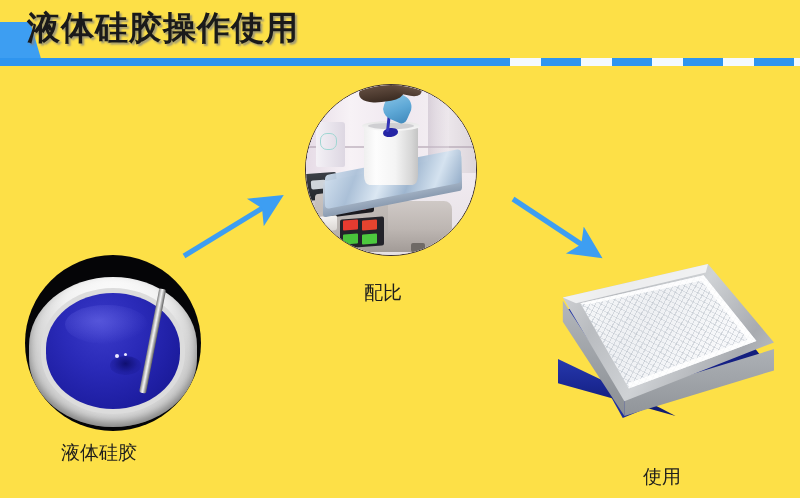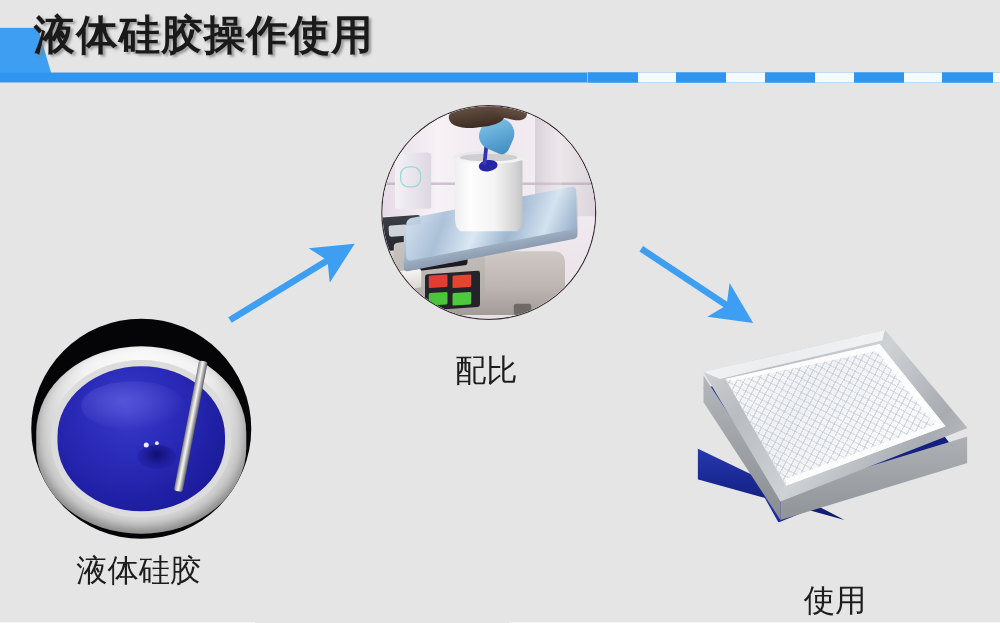--- a/index.html
+++ b/index.html
@@ -8,21 +8,21 @@
     padding: 0;
     background: #ffffff;
   }
   body {
     font-family: "Liberation Sans", "DejaVu Sans", sans-serif;
   }
   #stage {
     position: relative;
     width: 800px;
     height: 498px;
-    background: #e5e5e5;
+    background: #fde047;
     overflow: hidden;
   }
 
   
   .header-wrap {
     position: absolute;
     left: 0; top: 0;
     width: 800px; height: 68px;
   }
   .header-title {
@@ -457,21 +457,21 @@
   .arrow-svg {
     position: absolute;
     overflow: visible;
   }
   #arrow-1 { left: 175px; top: 188px; }
   #arrow-2 { left: 505px; top: 188px; }
 
   
   .caption {
     position: absolute;
-    font-size: 25px;
+    font-size: 19px;
     color: #1d1d1d;
     white-space: nowrap;
     font-family: "Liberation Sans", "DejaVu Sans", sans-serif;
   }
   #caption-silicone { left: 61px;  top: 440px; }
   #caption-ratio    { left: 364px; top: 280px; }
   #caption-use      { left: 643px; top: 464px; }
 </style>
 </head>
 <body>

